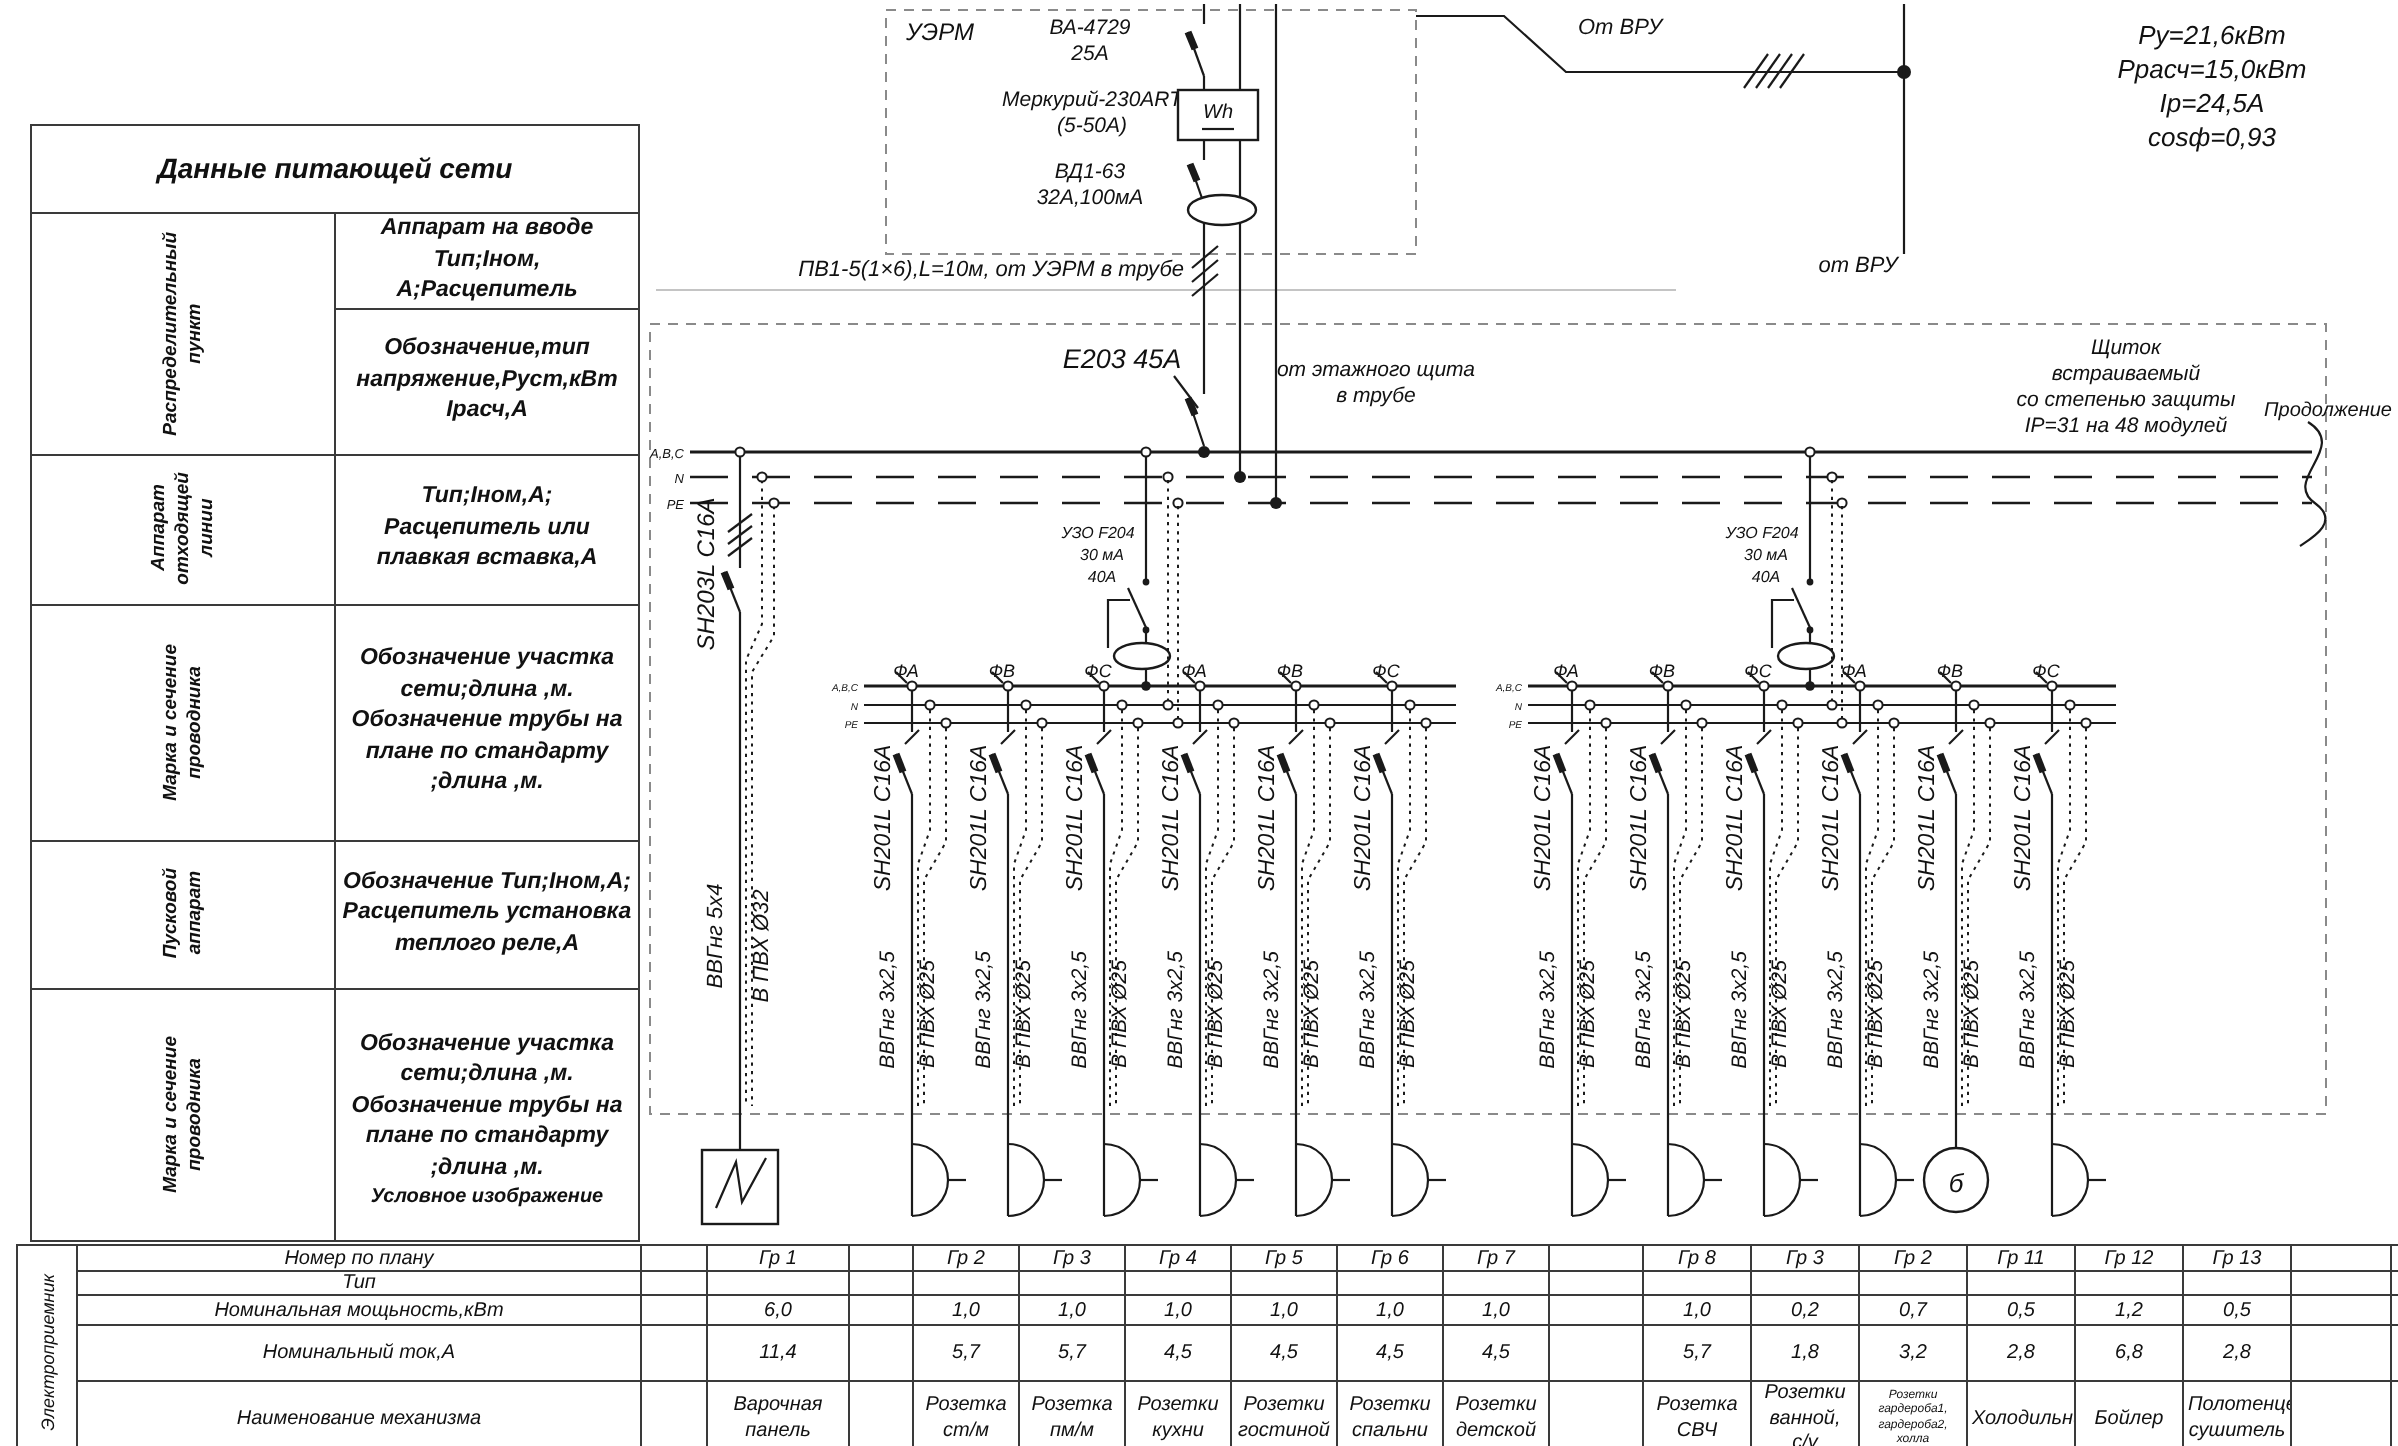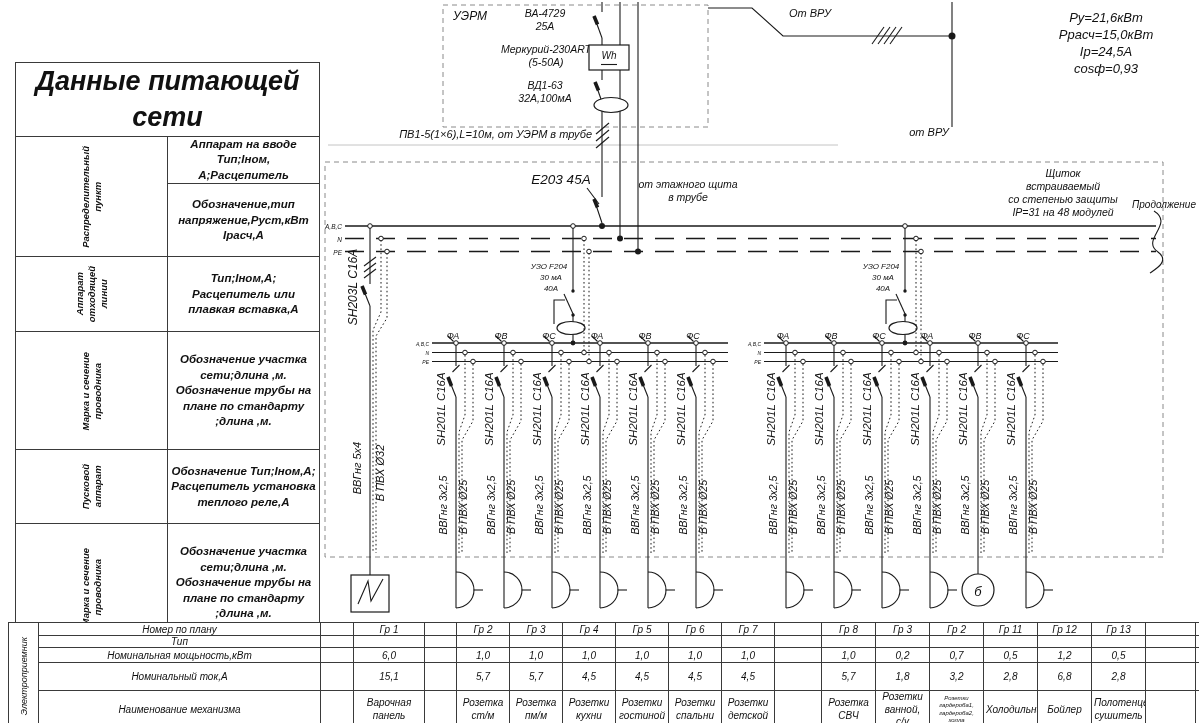--- a/index.html
+++ b/index.html
@@ -19,21 +19,21 @@
   .faint{stroke:#c4c4c4;stroke-width:1;}
   .t5{font-size:5px;}.t65{font-size:6.5px;}.t8{font-size:8px;}.t9{font-size:9px;}
   .t10{font-size:10px;}.t105{font-size:10.5px;}.t11{font-size:11px;}.t115{font-size:11.5px;}
   .t12{font-size:12px;}.t13{font-size:13px;}.t135{font-size:13.5px;}
 
   table{border-collapse:collapse;table-layout:fixed;background:#fff;}
   td{border:1px solid #3a3a3a;font-style:italic;overflow:hidden;
      text-align:center;vertical-align:middle;padding:0 2px;}
   .left-table{position:absolute;left:15px;top:62px;width:305px;}
   .left-table td{font-weight:bold;font-size:11.5px;line-height:1.35;}
-  .left-table .hd{font-size:27px;height:43px;}
+  .left-table .hd{font-size:14px;height:43px;}
   .left-table .side{width:63px;font-size:9.5px;line-height:1.25;white-space:pre-line;}
   .vtext{writing-mode:vertical-rl;transform:rotate(180deg);margin:0 auto;}
   .lastcell{height:100%;display:flex;flex-direction:column;justify-content:space-between;
             padding:14px 2px 8px 2px;box-sizing:border-box;}
   .lastcell .note{font-size:10px;font-weight:bold;}
 
   .load-table{position:absolute;left:8px;top:622px;width:1183px;}
   .load-table td{font-size:10px;}
   .load-table .rl{font-size:10px;}
   .load-table .side{font-size:9px;width:25px;}
@@ -502,21 +502,21 @@
           <td style="width: 49px;">0,7</td>
           <td style="width: 49px;">0,5</td>
           <td style="width: 49px;">1,2</td>
           <td style="width: 49px;">0,5</td>
           <td style="width: 45px;"></td>
           <td style="width: 45px;"></td>
         </tr>
   <tr id="lt-r3" style="height:28px;">
           <td class="rl">Номинальный ток,А</td>
           <td style="width: 28px;"></td>
-          <td style="width: 66px;">15,1</td>
+          <td style="width: 66px;">11,4</td>
           <td style="width: 27px;"></td>
           <td style="width: 48px;">5,7</td>
           <td style="width: 48px;">5,7</td>
           <td style="width: 48px;">4,5</td>
           <td style="width: 48px;">4,5</td>
           <td style="width: 48px;">4,5</td>
           <td style="width: 48px;">4,5</td>
           <td style="width: 42px;"></td>
           <td style="width: 49px;">5,7</td>
           <td style="width: 49px; font-style: italic;">1,8</td>

